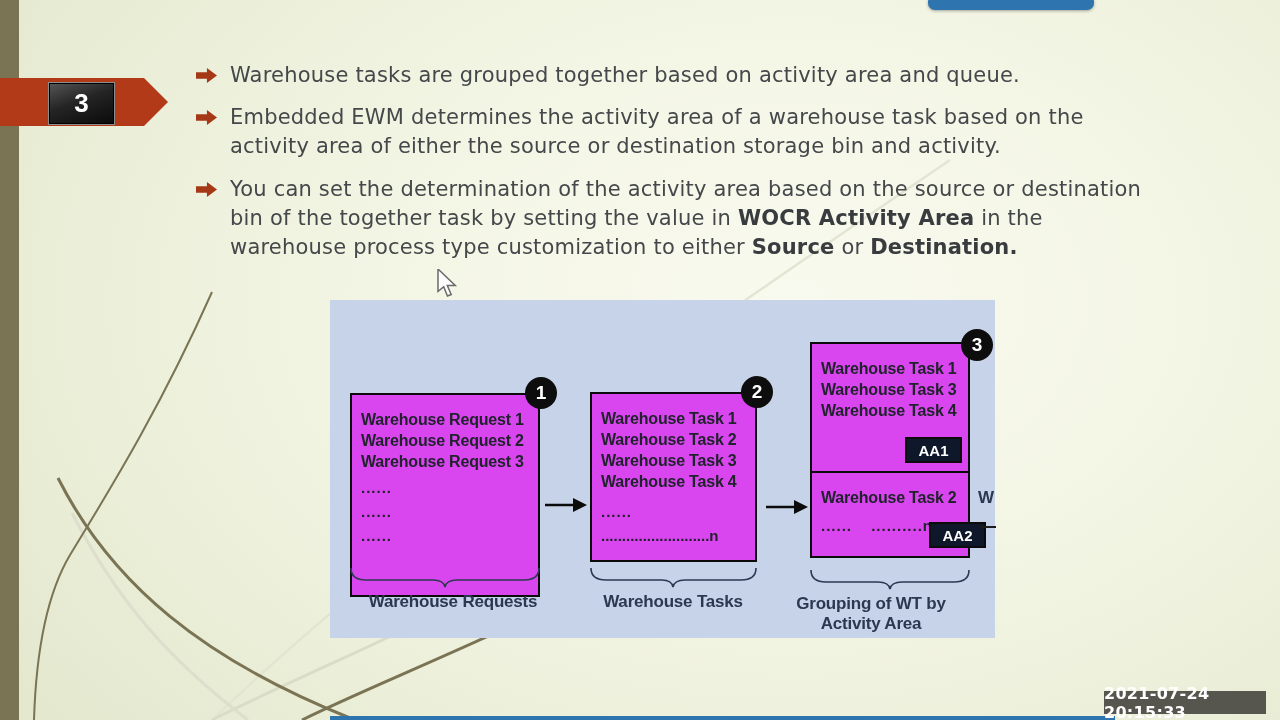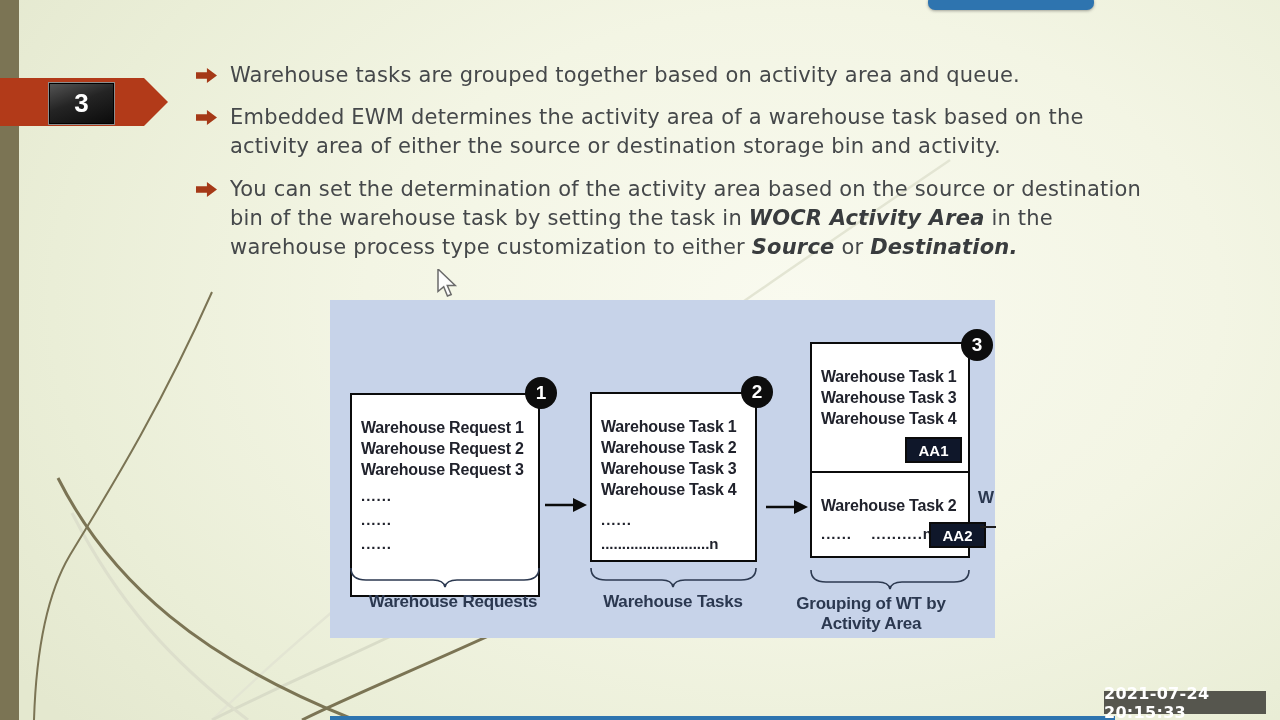--- a/index.html
+++ b/index.html
@@ -17,27 +17,27 @@
     border:1px solid #8d8d8d;box-shadow:inset 0 0 0 1px #000;
     display:flex;align-items:center;justify-content:center;
     color:#fff;font:bold 26px "Liberation Sans",sans-serif;}
 
   
   .bullet{position:absolute;left:196px;display:flex;align-items:flex-start;}
   .b-icon{width:21px;height:15px;margin-top:7px;margin-right:13px;flex:none;background:#a53917;
     clip-path:polygon(0 28%,52% 28%,52% 0,100% 50%,52% 100%,52% 72%,0 72%);}
   .b-text{font-size:21px;line-height:29px;color:#45484a;letter-spacing:.2px;}
   .b-line{white-space:nowrap;}
-  .b-text strong{color:#393c3e;font-style:italic;}
+  .b-text strong{color:#393c3e;}
 
   
   .diagram{position:absolute;left:330px;top:300px;width:665px;height:338px;background:#c7d3e9;
     font-family:"Liberation Sans",sans-serif;}
-  .dbox{position:absolute;background:#ffffff;border:2px solid #0b0b0b;box-sizing:border-box;
-    padding:22px 9px;color:#20222c;}
+  .dbox{position:absolute;background:#d946ef;border:2px solid #0b0b0b;box-sizing:border-box;
+    padding:14px 9px;color:#20222c;}
   .bline{font-weight:bold;font-size:16px;line-height:21px;letter-spacing:-.2px;white-space:nowrap;}
   .dots{font-weight:bold;font-size:15px;line-height:24px;letter-spacing:1px;}
   .badge{position:absolute;width:32px;height:32px;border-radius:50%;background:#0d0d0d;
     display:flex;align-items:center;justify-content:center;color:#fff;
     font:bold 19px "Liberation Sans",sans-serif;}
   .aatag{position:absolute;width:57px;height:26px;background:#0f172a;border:2px solid #0b0b0b;
     box-sizing:border-box;display:flex;align-items:center;justify-content:center;
     color:#fff;font:bold 15px "Liberation Sans",sans-serif;}
   .dlabel{position:absolute;text-align:center;color:#2b3850;font-weight:bold;
     font-size:17px;line-height:20px;letter-spacing:-.2px;}
@@ -86,21 +86,21 @@
     <span class="b-icon"></span>
     <div class="b-text">
       <div class="b-line"><span>Warehouse tasks are grouped together based on activity area and queue.</span></div>
     </div>
   </div>
 
   <div class="bullet" style="top:175px">
     <span class="b-icon"></span>
     <div class="b-text">
       <div class="b-line"><span>You can set the determination of the activity area based on the source or destination</span></div>
-      <div class="b-line"><span>bin of the warehouse task by setting the task in </span><strong>WOCR Activity Area</strong><span> in the</span></div>
+      <div class="b-line"><span>bin of the together task by setting the value in </span><strong>WOCR Activity Area</strong><span> in the</span></div>
       <div class="b-line"><span>warehouse process type customization to either </span><strong>Source</strong><span> or </span><strong>Destination.</strong></div>
     </div>
   </div>
 
   <div class="diagram">
 
     <div class="dbox" style="left:20px;top:93px;width:190px;height:204px;">
       <div class="bline">Warehouse Request 1</div>
       <div class="bline">Warehouse Request 2</div>
       <div class="bline">Warehouse Request 3</div>

